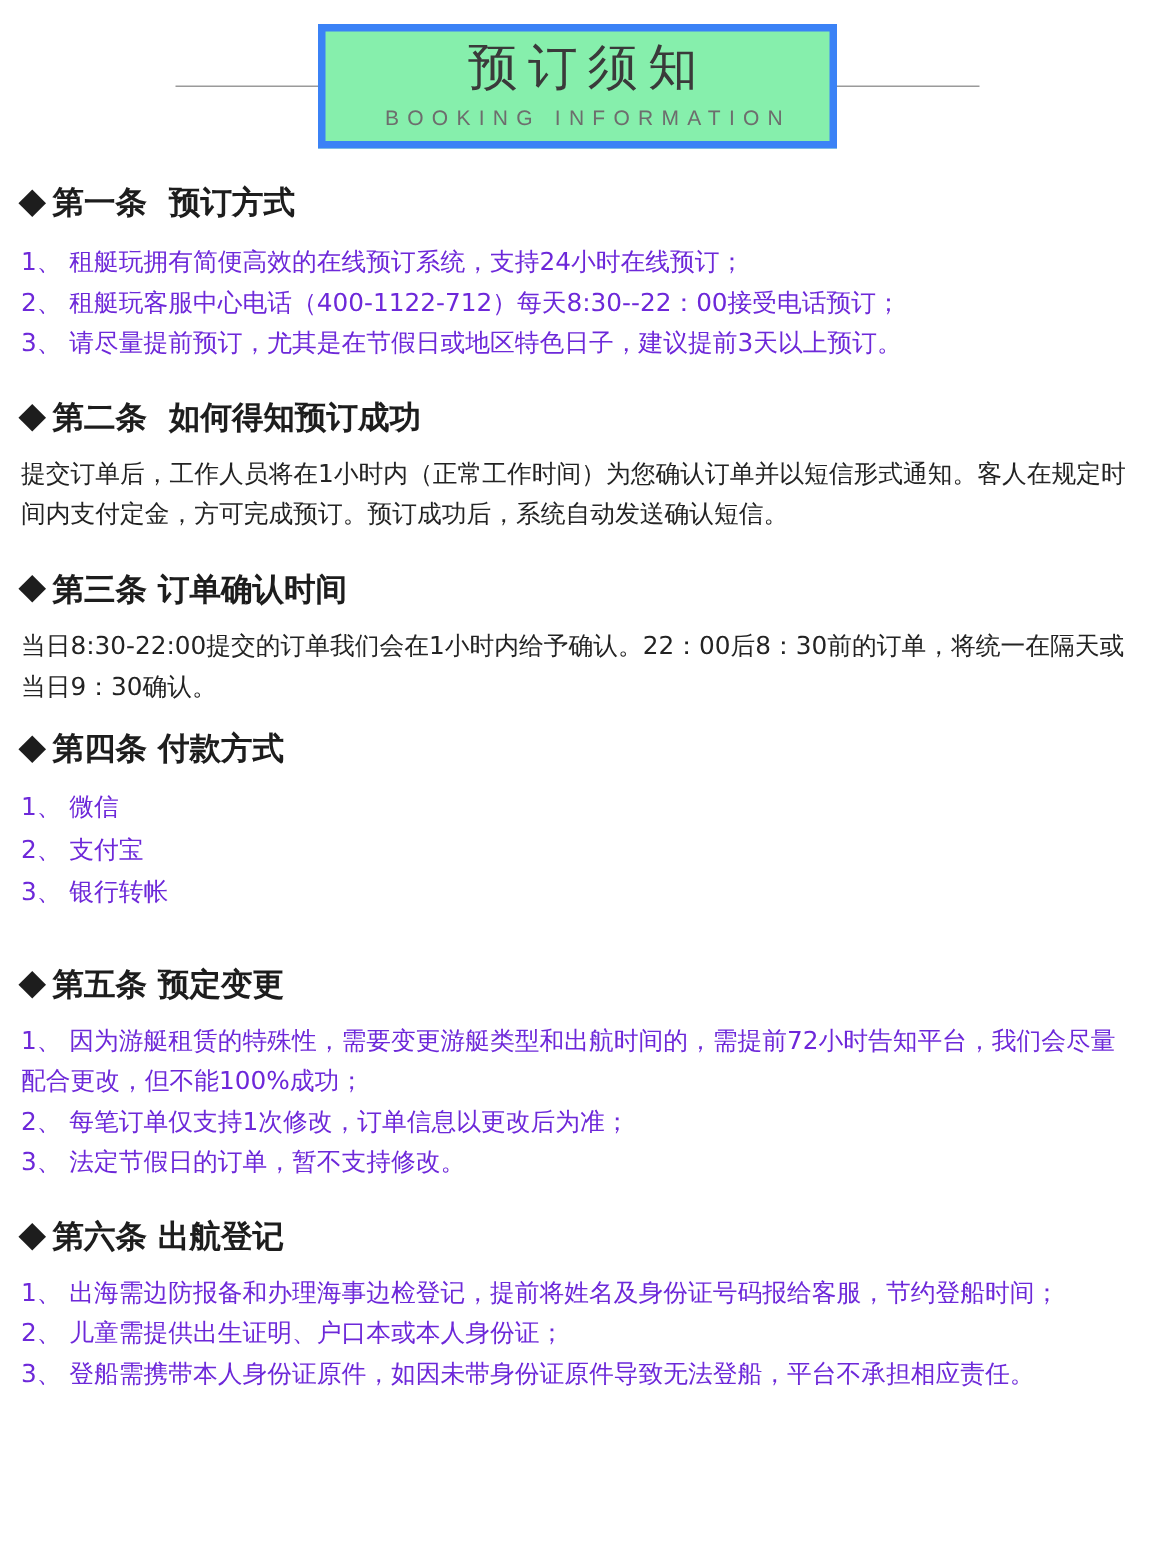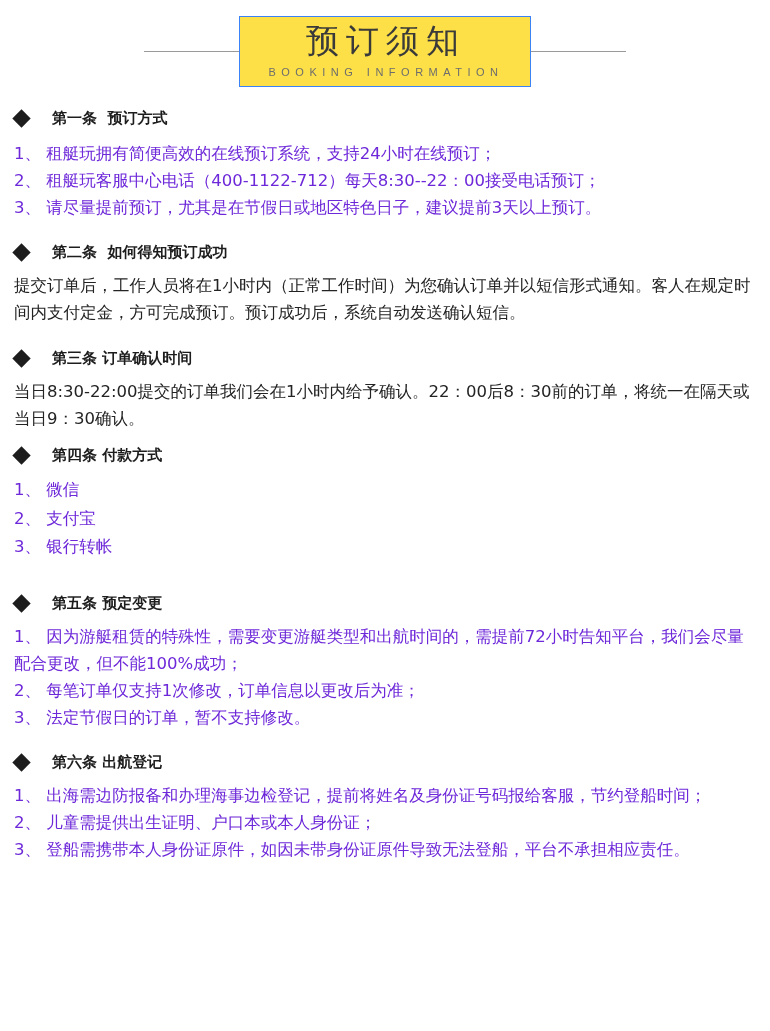--- a/index.html
+++ b/index.html
@@ -34,52 +34,52 @@
     justify-content: center;
     gap: 0;
   }
   .title-rule {
     height: 1px;
     background: #9a9a9a;
     width: 95px;
     flex: 0 0 auto;
   }
   .title-box {
-    border: 1px solid #3b82f6;
-    padding: 6px 26px 8px 28px;
+    border: 5px solid #3b82f6;
+    padding: 6px 26px 8px 40px;
     display: inline-block;
     position: relative;
     z-index: 2;
-    background: #fde047;
+    background: #86efac;
   }
   .doc-title {
     font-size: 33px;
     letter-spacing: 7px;
     color: #3a3a3a;
     font-weight: 400;
     line-height: 1.1;
     font-family: "DejaVu Sans", "Liberation Sans", sans-serif;
   }
   .doc-subtitle {
-    font-size: 11px;
+    font-size: 14px;
     letter-spacing: 5.5px;
     color: #6d6d6d;
     margin-top: 7px;
     font-family: "Liberation Sans", sans-serif;
   }
 
   
   .section {
     margin-top: 14px;
   }
   .section-heading {
     display: flex;
     align-items: center;
-    gap: 24px;
-    font-size: 15px;
+    gap: 7px;
+    font-size: 21px;
     font-weight: bold;
     color: #1d1d1d;
     margin-bottom: 11px;
     font-family: "DejaVu Sans", "Liberation Sans", sans-serif;
   }
   .diamond-icon {
     display: inline-block;
     width: 13px;
     height: 13px;
     background: #1d1d1d;

